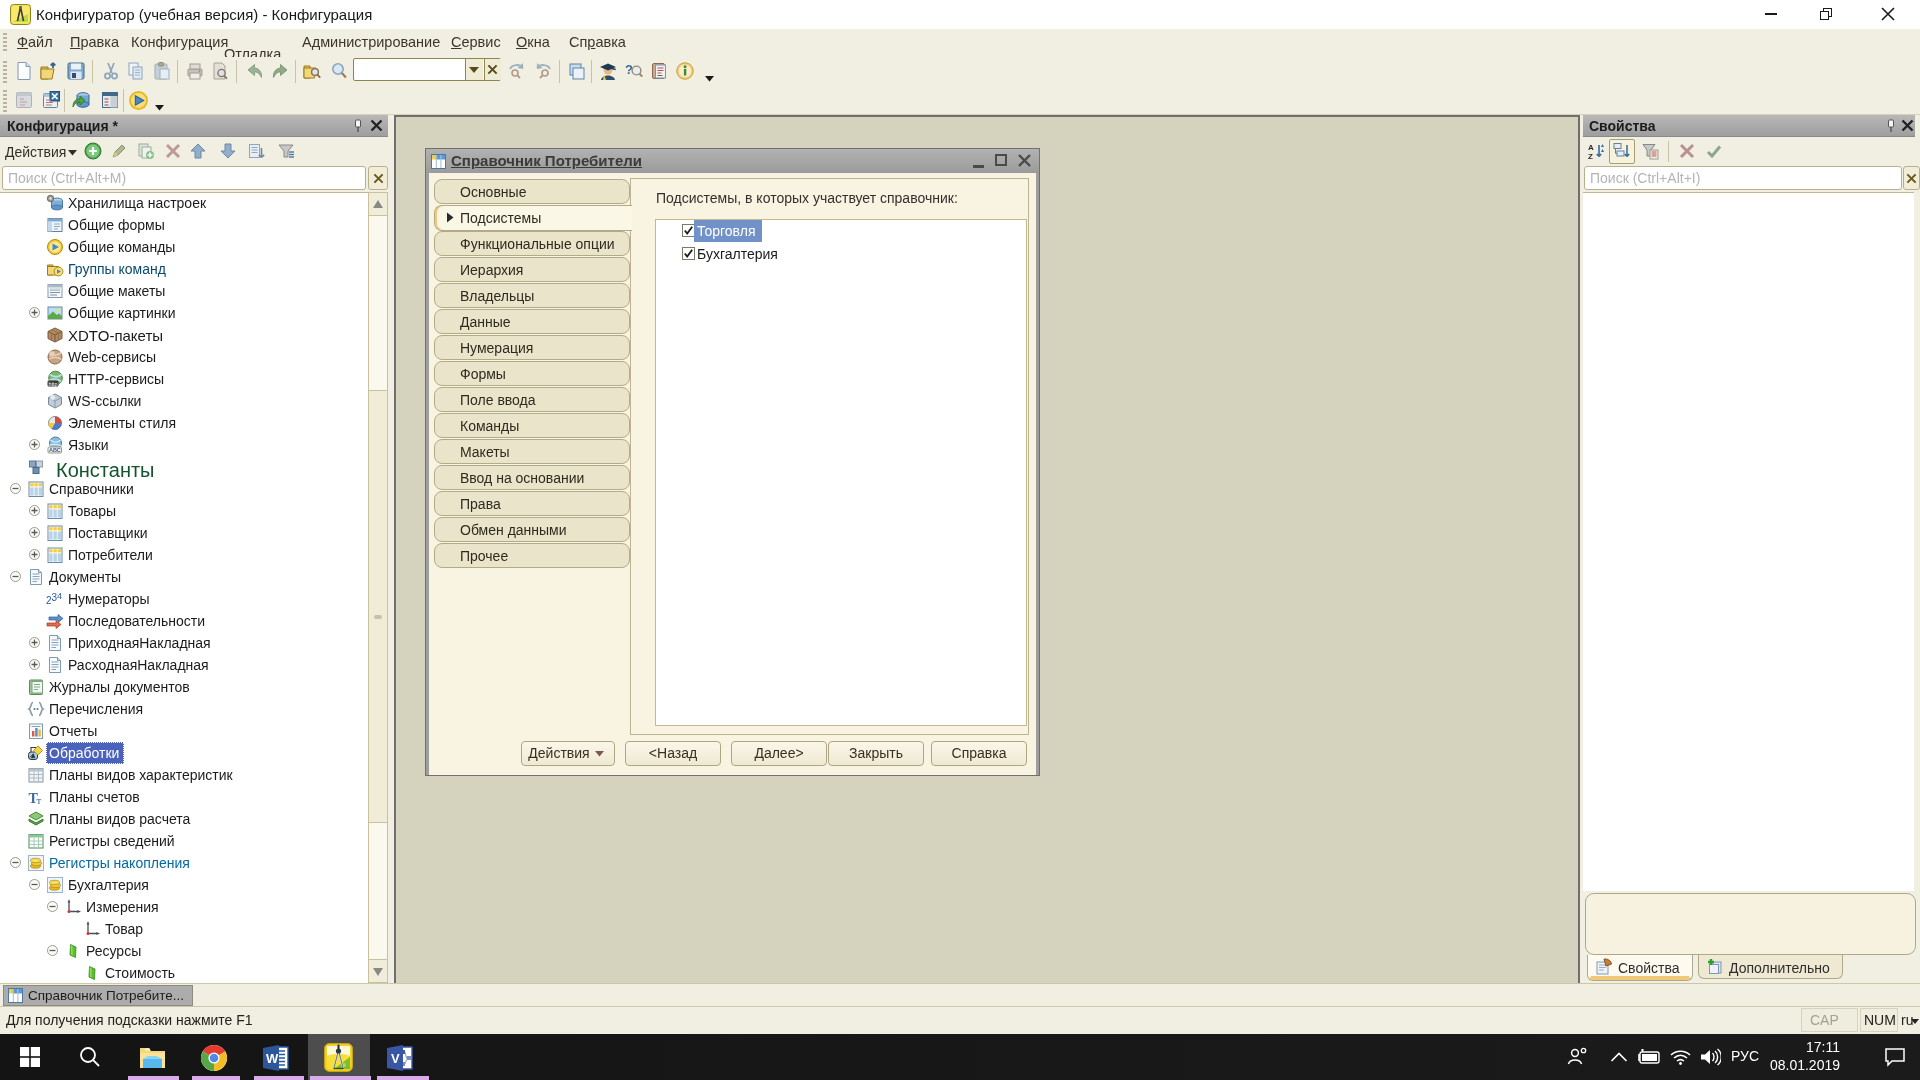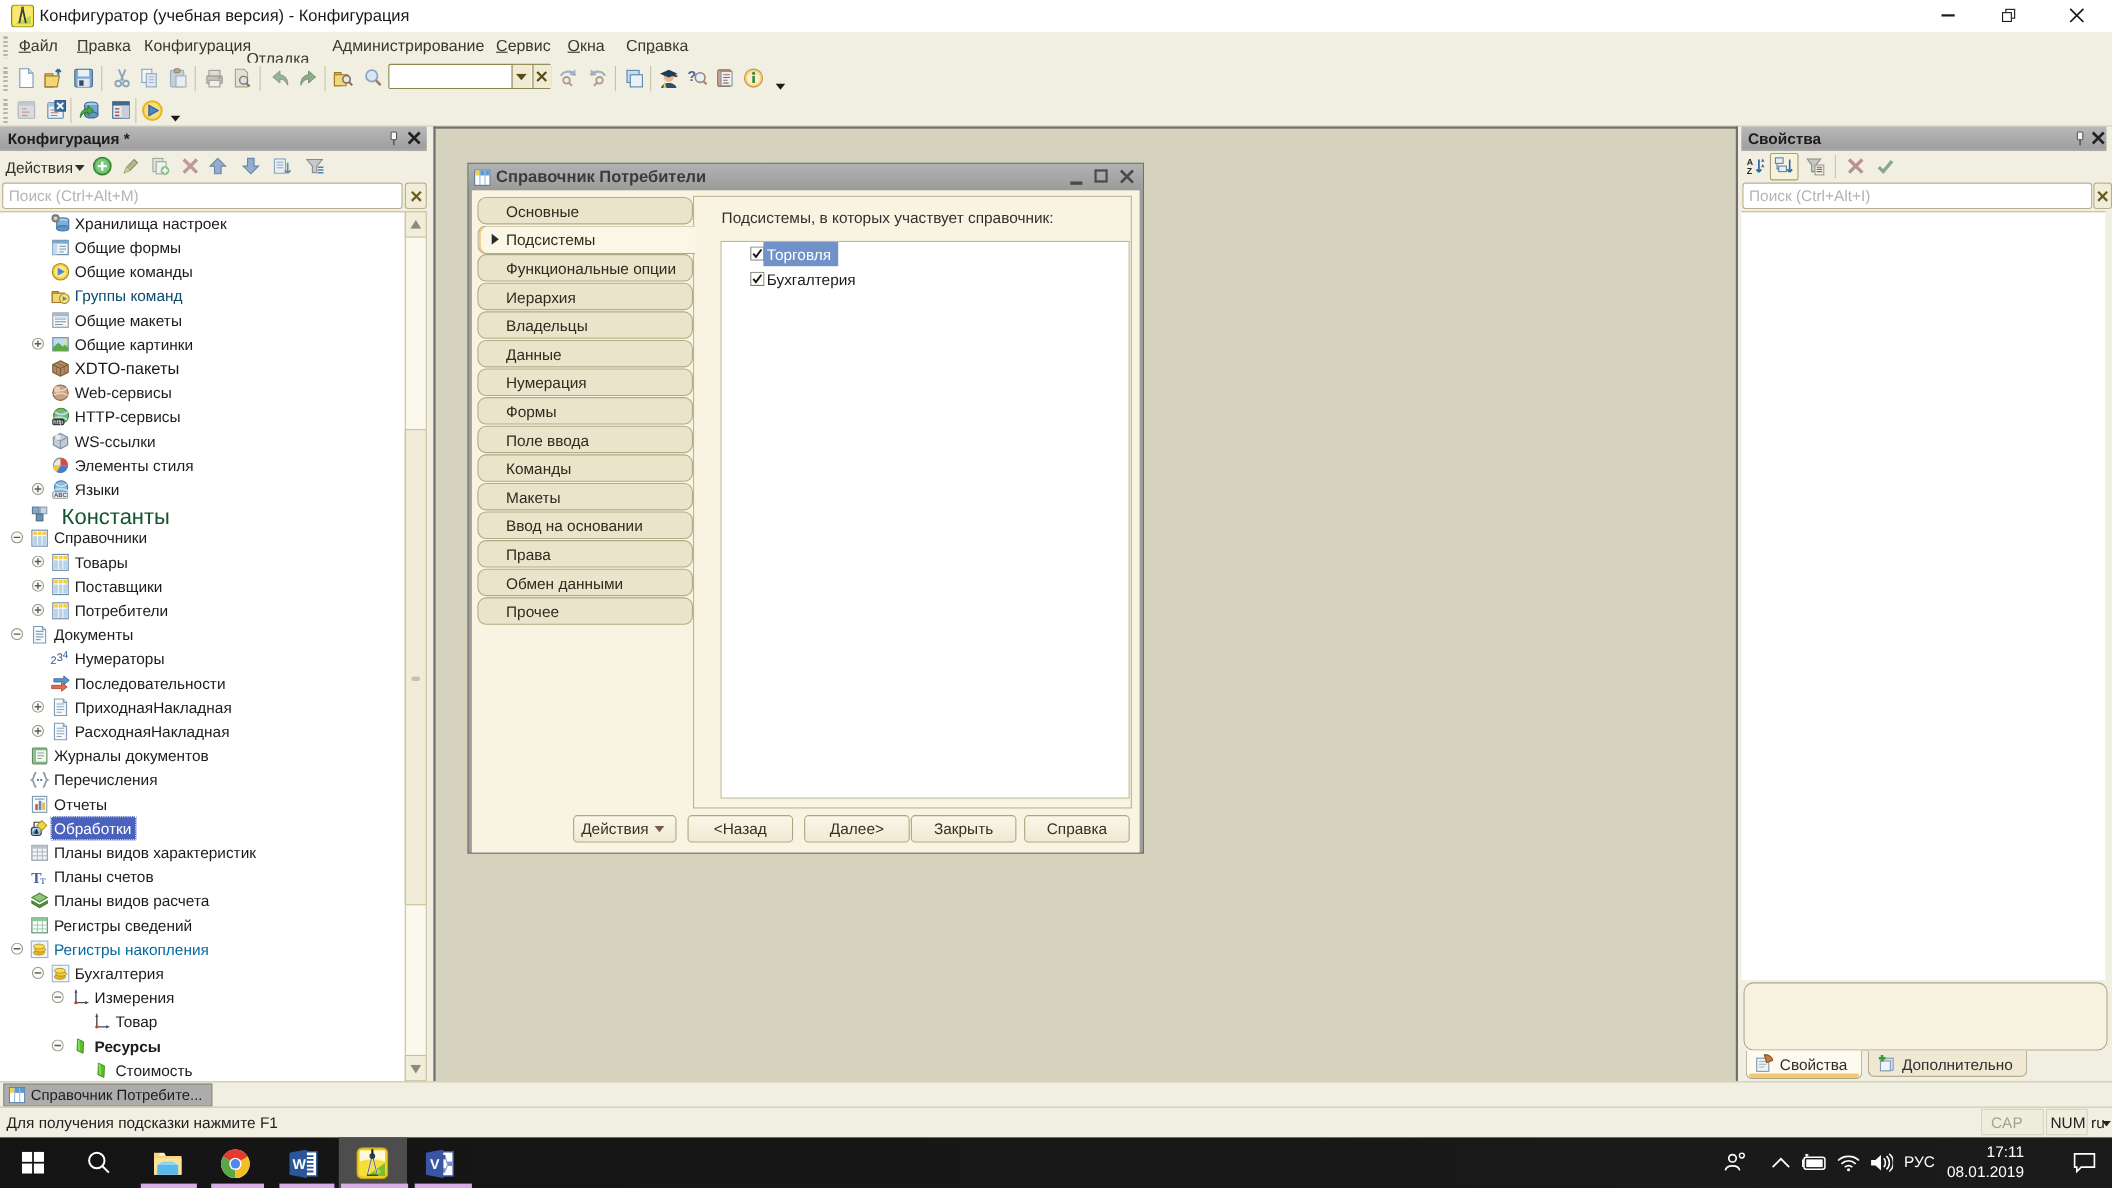--- a/index.html
+++ b/index.html
@@ -537,37 +537,37 @@
   </svg>
 <div class="txt" style="left:105px;top:921px;font-size:14px;color:#1b1b1b;">Товар</div>
 <svg class="abs" style="left:47px;top:945px" width="11" height="11" viewBox="0 0 11 11">
     <circle cx="5.5" cy="5.5" r="5" fill="#FDFDF8" stroke="#9A9A92"></circle>
     <path d="M2.5 5.5 h6" stroke="#5A5A5A" stroke-width="1.3"></path>
   </svg>
 <svg class="abs" style="left:64px;top:942px" width="18" height="18" viewBox="0 0 18 18">
     <path d="M6.5 2.5 L12 5 L11.5 15.5 L6 13 Z" fill="#5BBE2E" stroke="#3A8A1A" stroke-width="0.8" rx="2"></path>
     <path d="M7.5 3.5 L8 13" stroke="#8EDC60" stroke-width="1.6"></path>
   </svg>
-<div class="txt" style="left:86px;top:943px;font-size:14px;color:#1b1b1b;font-weight:bold;">Ресурсы</div>
+<div class="txt" style="left:86px;top:943px;font-size:14px;color:#1b1b1b;">Ресурсы</div>
 <svg class="abs" style="left:83px;top:964px" width="18" height="18" viewBox="0 0 18 18">
     <path d="M6.5 2.5 L12 5 L11.5 15.5 L6 13 Z" fill="#5BBE2E" stroke="#3A8A1A" stroke-width="0.8" rx="2"></path>
     <path d="M7.5 3.5 L8 13" stroke="#8EDC60" stroke-width="1.6"></path>
   </svg>
 <div class="txt" style="left:105px;top:965px;font-size:14px;color:#1b1b1b;">Стоимость</div>
 <div class="abs" style="left:394px;top:115px;width:1186px;height:868px;background:#D5D2BD;border-left:2px solid #6F6F6F;border-top:2px solid #6F6F6F;border-right:2px solid #6F6F6F;"></div>
 <div class="abs" style="left:425px;top:148px;width:615px;height:628px;background:#9E9E9E;border:1px solid #70706C;"></div>
 <div class="abs" style="left:426px;top:149px;width:613px;height:24px;background:linear-gradient(#B2B2B2,#9B9B9B);"></div>
 <svg class="abs" style="left:431px;top:154px" width="15" height="15" viewBox="0 0 15 15">
 <rect x="0.5" y="0.5" width="14" height="14" fill="#FFF" stroke="#4A78A8"></rect>
     <rect x="1" y="1" width="4" height="4.5" fill="#F2CE4A"></rect>
     <rect x="5.6" y="1" width="4" height="4.5" fill="#5A9AD6"></rect>
     <rect x="10.2" y="1" width="3.8" height="4.5" fill="#5A9AD6"></rect>
     <path d="M5.3 1 L5.3 14 M9.9 1 L9.9 14" stroke="#88A8C8" stroke-width="0.8"></path>
   </svg>
-<div class="txt" style="left:451px;top:152px;font-size:15px;font-weight:bold;color:#3b3b3b;">Справочник Потребители</div>
+<div class="txt" style="left:451px;top:152px;font-size:15px;font-weight:bold;color:#3b3b3b;text-decoration:underline;">Справочник Потребители</div>
 <div class="abs" style="left:973px;top:165px;width:11px;height:2.5px;background:#4a4a4a;"></div>
 <div class="abs" style="left:995px;top:154px;width:12px;height:12px;border:2px solid #4a4a4a;"></div>
 <svg class="abs" style="left:1018px;top:154px" width="13" height="13" viewBox="0 0 13 13">
     <path d="M1 1 L12 12 M12 1 L1 12" stroke="#4a4a4a" stroke-width="2.4"></path>
   </svg>
 <div class="abs" style="left:429px;top:173px;width:607px;height:602px;background:#F8F4E1;"></div>
 <div class="abs" style="left:630px;top:178px;width:399px;height:557px;background:#F8F4E1;border:1px solid #BCB493;"></div>
 <div class="abs" style="left:434px;top:179px;width:196px;height:25px;background:#EAE4CB;border:1px solid #B3AA87;border-radius:8px;"></div>
 <div class="txt" style="left:460px;top:184px;font-size:14px;color:#2f2a1e;">Основные</div>
 <div class="abs" style="left:434px;top:205px;width:198px;height:26px;background:#FBF7E7;border:1px solid #B3AA87;border-right:none;border-radius:8px 0 0 8px;box-shadow:inset 2px 0 0 #F3C97E;"></div>

